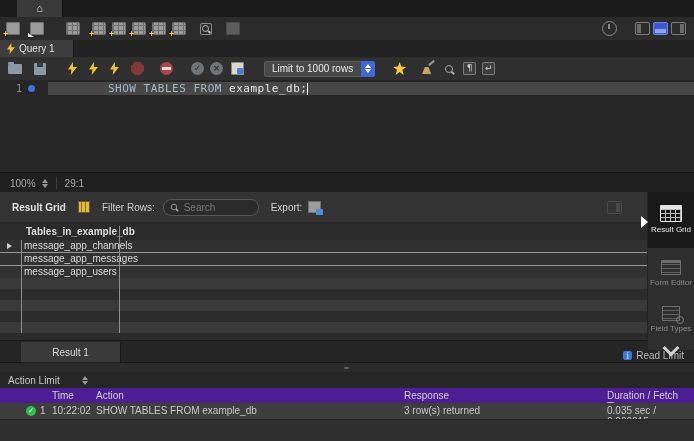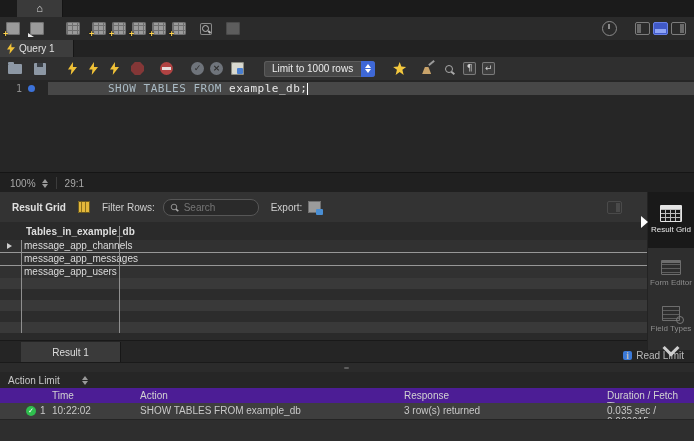--- a/index.html
+++ b/index.html
@@ -121,21 +121,21 @@
   .splitter .dot{position:absolute;left:344px;top:4px;width:5px;height:2px;border-radius:2px;background:#5e5e5e;}
 
   
   .action-bar{left:0;top:372px;width:694px;height:16px;background:#262626;display:flex;align-items:center;}
   .action-bar span{font-size:10px;color:#c8c8c8;margin-left:8px;}
   .action-bar .vstep{margin-left:14px;}
   .output-header{left:0;top:388px;width:694px;height:15px;background:#4c1d95;border-bottom:1px solid #262626;}
   .oh{position:absolute;top:2px;font-size:10px;color:#d2d2d2;}
   .output-row{left:0;top:403px;width:694px;height:16px;background:#3e3e3e;}
   .oc{position:absolute;top:2px;font-size:10px;color:#c8c8c8;}
-  .c-idx{left:40px;} .c-time{left:52px;} .c-action{left:96px;margin-left:44px;} .c-resp{left:404px;} .c-dur{left:607px;}
+  .c-idx{left:40px;} .c-time{left:52px;} .c-action{left:96px;} .c-resp{left:404px;} .c-dur{left:607px;}
   .check-circle{position:absolute;left:26px;top:3px;width:10px;height:10px;border-radius:50%;background:#2fbe4e;color:#fff;font:bold 7px/10px "DejaVu Sans",sans-serif;text-align:center;}
   .output-footer{left:0;top:419px;width:694px;height:22px;background:#2e2e2e;border-top:1px solid #242424;}
 
   
   .side-panel{right:0;top:192px;width:46px;height:158px;background:#2e2e2e;border-left:1px solid #232323;z-index:5;}
   .side-item{position:relative;display:flex;flex-direction:column;align-items:center;justify-content:center;gap:3px;text-align:center;}
   .side-item .lbl{font-size:8px;line-height:1.15;color:#8d8d8d;}
   .side-item.active{background:#191919;}
   .side-item.active .lbl{color:#e8e8e8;}
   .side-arrow{position:absolute;left:-7px;top:24px;width:0;height:0;border-top:6px solid transparent;border-bottom:6px solid transparent;border-left:7px solid #ffffff;}

